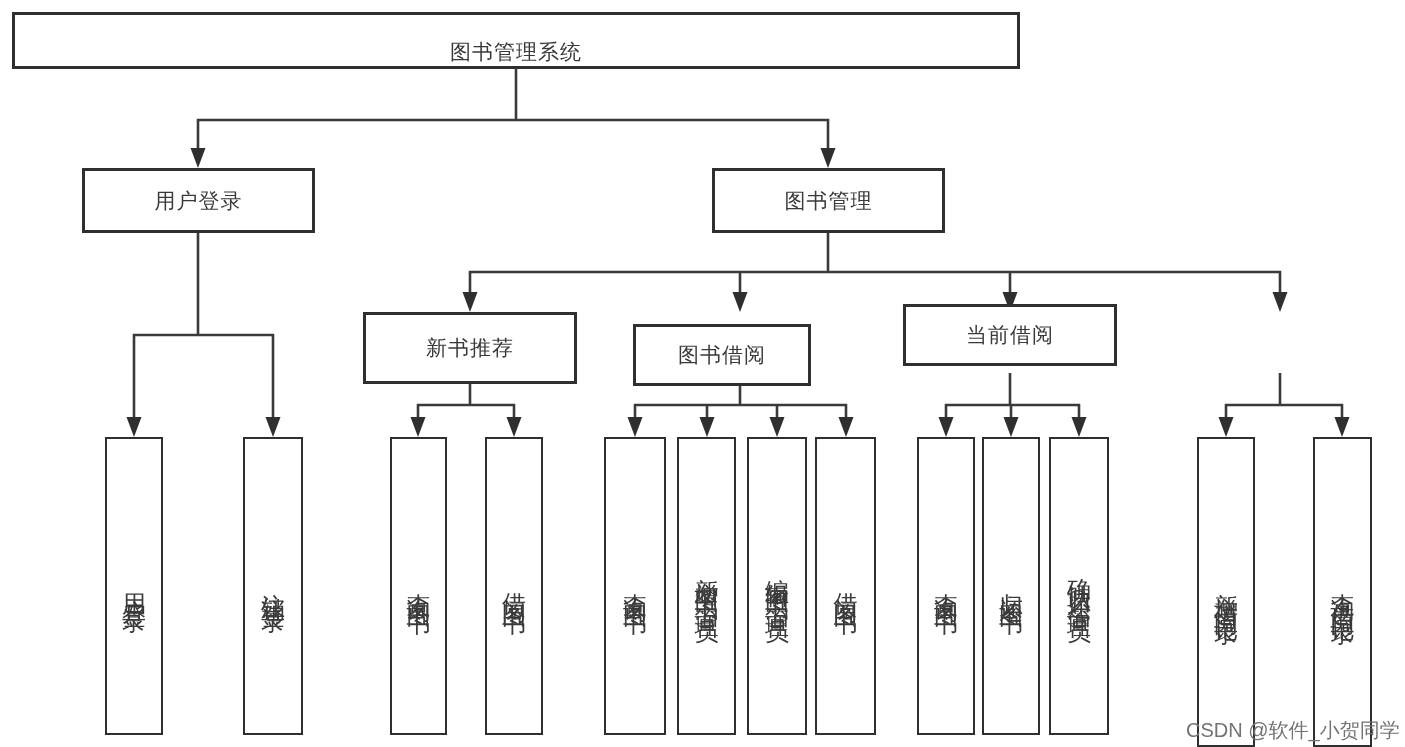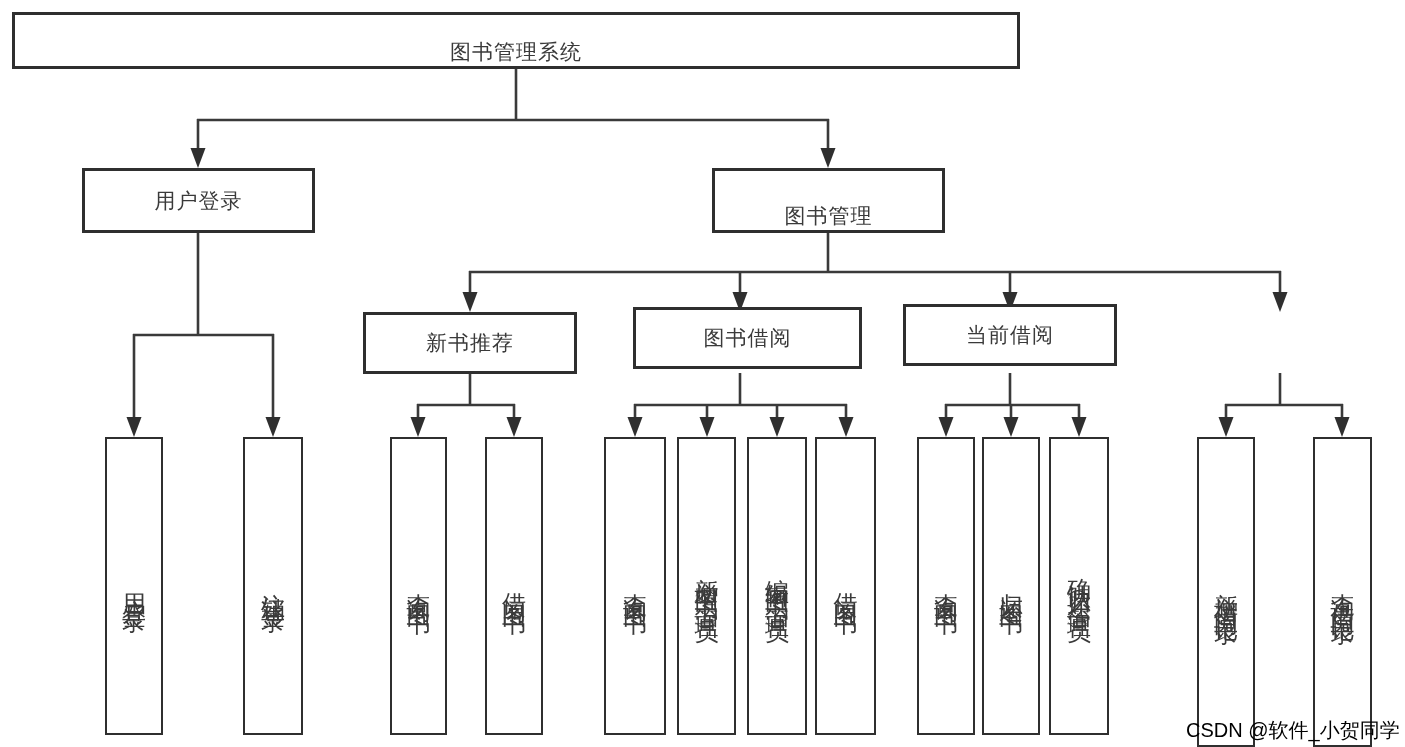--- a/index.html
+++ b/index.html
@@ -25,21 +25,21 @@
     writing-mode:vertical-rl;
     font-size:24px;
     letter-spacing:6px;
     line-height:1;
     white-space:nowrap;
   }
   .watermark{
     position:absolute;
     left:1186px;top:717px;
     font-size:20px;
-    color:#000000;
+    color:#737373;
     white-space:nowrap;
   }
 </style>
 </head>
 <body>
 
 <div class="canvas">
 
   <svg class="connectors" viewBox="0 0 1405 747" xmlns="http://www.w3.org/2000/svg">
     <g stroke="#3a3a3a" stroke-width="2.6" fill="none">
@@ -107,28 +107,28 @@
     </g>
   </svg>
 
   <div class="box hbox" style="left:12px;top:12px;width:1008px;height:57px;align-items:flex-end;">
     <span>图书管理系统</span>
   </div>
 
   <div class="box hbox" style="left:82px;top:168px;width:233px;height:65px;">
     <span>用户登录</span>
   </div>
-  <div class="box hbox" style="left:712px;top:168px;width:233px;height:65px;align-items:flex-end;">
+  <div class="box hbox" style="left:712px;top:168px;width:233px;height:65px;">
     <span>图书管理</span>
   </div>
 
-  <div class="box hbox" style="left:363px;top:312px;width:214px;height:62px;">
+  <div class="box hbox" style="left:363px;top:312px;width:214px;height:72px;">
     <span>新书推荐</span>
   </div>
-  <div class="box hbox" style="left:633px;top:307px;width:229px;height:62px;">
+  <div class="box hbox" style="left:633px;top:324px;width:178px;height:62px;">
     <span>图书借阅</span>
   </div>
   <div class="box hbox" style="left:903px;top:304px;width:214px;height:62px;">
     <span>当前借阅</span>
   </div>
 
   <div class="box vbox" style="left:105px;top:437px;width:58px;height:298px;">
     <span>用户登录</span>
   </div>
   <div class="box vbox" style="left:243px;top:437px;width:60px;height:298px;">

